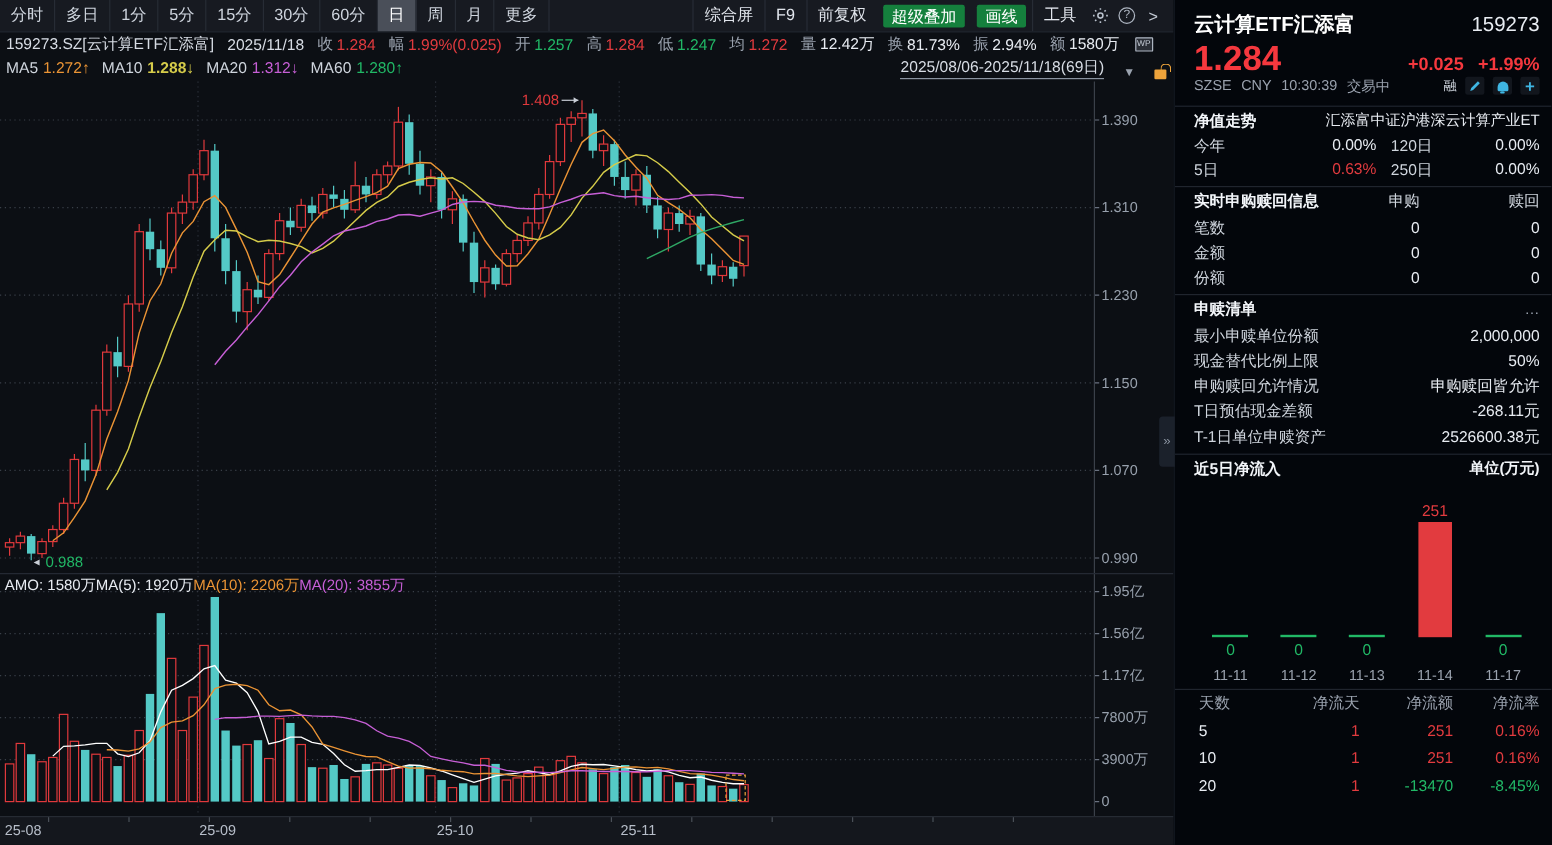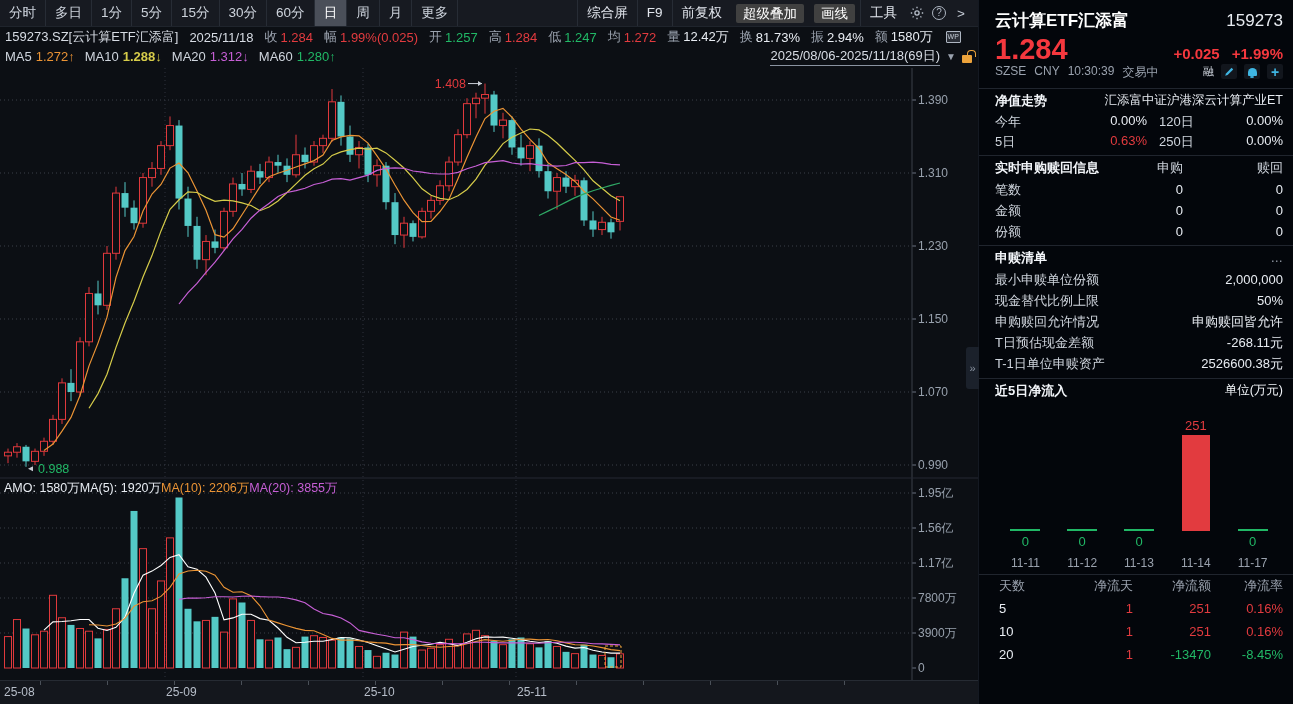--- a/index.html
+++ b/index.html
@@ -5,31 +5,31 @@
 *{margin:0;padding:0;box-sizing:border-box}
 html,body{width:1293px;height:704px}
 body{position:relative;overflow:hidden;background:#0c0f14;font-family:"Liberation Sans",sans-serif;color:#d7dce4;-webkit-font-smoothing:antialiased}
 
 .topnav{position:absolute;left:0;top:0;width:978px;height:27px;background:#171a21;display:flex;align-items:stretch;font-size:13.5px;border-bottom:1px solid #1f242c;z-index:5}
 .tabs{display:flex;align-items:stretch}
 .tab{padding:0 9px;line-height:26px;color:#ced4dd;border-right:1px solid #272c35;cursor:pointer;white-space:nowrap}
 .tab.active{background:#4a4f59;color:#fff}
 .menus{margin-left:auto;display:flex;align-items:center;padding-right:6px}
 .menu{padding:0 9px;color:#e2e6ed;border-left:1px solid #272c35;line-height:26px;cursor:pointer;white-space:nowrap}
-.menu.blue{background:#404040;color:#fff;border:none;border-radius:2px;line-height:19px;padding:0 7px;margin:0 5px}
+.menu.blue{background:#15803d;color:#fff;border:none;border-radius:2px;line-height:19px;padding:0 7px;margin:0 5px}
 .icon-btn{width:22px;text-align:center;color:#c3cad4;cursor:pointer;display:flex;align-items:center;justify-content:center}
 .help-circle{width:14px;height:14px;border:1px solid #aeb6c2;border-radius:50%;font-size:10px;line-height:12px;text-align:center;color:#aeb6c2}
 
 .inforow{position:absolute;left:0;top:27px;width:978px;height:20px;display:flex;align-items:center;gap:11px;padding-left:5px;font-size:13px;z-index:5;white-space:nowrap}
 .fld{display:flex;gap:3px;align-items:center}
 .lbl{color:#9aa2ae}
 .marow{position:absolute;left:0;top:47px;width:978px;height:19px;display:flex;align-items:center;gap:7px;padding:0 6px 0 5px;font-size:13px;z-index:5;white-space:nowrap}
 .ma-item{display:flex;gap:4px}
 .ma-item .lbl{color:#cfd5dd}
-.range-box{margin-left:auto;display:flex;align-items:center;gap:6px}
+.range-box{margin-left:auto;display:flex;align-items:flex-end;gap:16px}
 .range-text{color:#d7dce4;border-bottom:1px solid #8a93a0;cursor:pointer}
 .tri{color:#9aa2ae;font-size:10px;cursor:pointer}
 .lock{position:relative;width:10px;height:8px;background:#eda33b;border-radius:1px;margin-top:4px;cursor:pointer}
 .lock::before{content:'';position:absolute;top:-5px;left:3px;width:7px;height:6px;border:1.5px solid #eda33b;border-bottom:none;border-radius:4px 4px 0 0;transform:translateX(2px)}
 .wp-icon{display:inline-block;width:15px;height:12px;border:1px solid #aeb6c2;background:#2a2e36;color:#c3cad4;font-size:7px;line-height:10px;text-align:center;border-radius:1px;margin-left:2px;cursor:pointer}
 
 #kchart{position:absolute;left:0;top:0;z-index:1}
 .amo-row{position:absolute;left:0;top:480px;width:900px;height:16px;display:flex;align-items:center;padding-left:4px;font-size:12.5px;z-index:4;white-space:nowrap}
 .xaxis{position:absolute;left:0;top:680px;width:978px;height:24px;background:#14171d;border-top:1px solid #262b33;z-index:4}
 .xaxis .xl{position:absolute;top:4px;font-size:12px;color:#b7bec9}
@@ -45,21 +45,21 @@
 .rp-chg{margin-left:auto;display:flex;gap:12px;color:#f5383e;font-size:15px;font-weight:bold;padding-bottom:2px}
 .rp-metarow{display:flex;align-items:flex-start;gap:8px;height:24px;font-size:12px;color:#9aa2ae}
 .rp-meta-icons{margin-left:auto;display:flex;gap:7px;align-items:center}
 .mini-ic{width:16px;height:15px;display:flex;align-items:center;justify-content:center;background:#12161d;border-radius:2px;cursor:pointer}
 .rong{color:#cfd5de;font-size:11px}
 .bell{position:relative;width:9px;height:8px;background:#3fb6e3;border-radius:5px 5px 1px 1px}
 .bell::after{content:'';position:absolute;bottom:-2px;left:2.5px;width:4px;height:2px;background:#3fb6e3;border-radius:50%}
 .plus{color:#3fb6e3;font-weight:bold;font-size:14px;line-height:1}
 .sec-hdr{display:flex;align-items:center;height:23px;font-weight:bold;color:#f2f5f9}
 .sec-hdr .hdr-right{margin-left:auto;font-weight:normal;color:#e8ecf2;font-size:12.5px}
-.sec-hdr .hdr-right.bold{font-weight:normal;color:#f2f5f9}
+.sec-hdr .hdr-right.bold{font-weight:bold;color:#f2f5f9}
 .sec-hdr .hdr-right.dots{color:#9aa2ae;cursor:pointer}
 .nv-row{display:flex;height:20px;align-items:center}
 .nv-half1{width:152px;display:flex}
 .nv-half2{flex:1;display:flex;padding-left:12px}
 .nv-half1 .lbl,.nv-half2 .lbl{color:#cfd5dd}
 .nv-val{margin-left:auto}
 .rt-grid{display:grid;grid-template-columns:1fr 72px 100px;height:21px;align-items:center}
 .rt-grid .c2,.rt-grid .c3{text-align:right}
 .ls-row{display:flex;height:21px;align-items:center}
 .ls-row .lbl{color:#cfd5dd}

